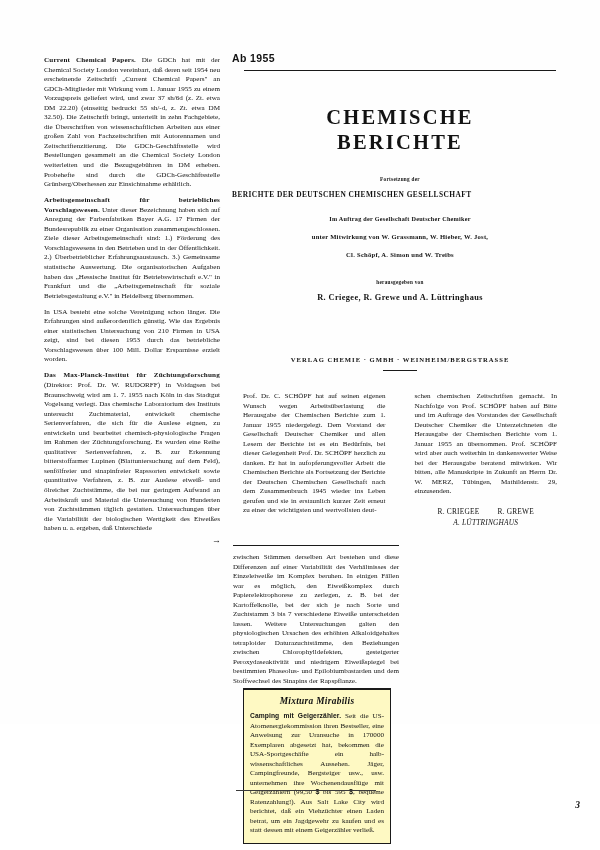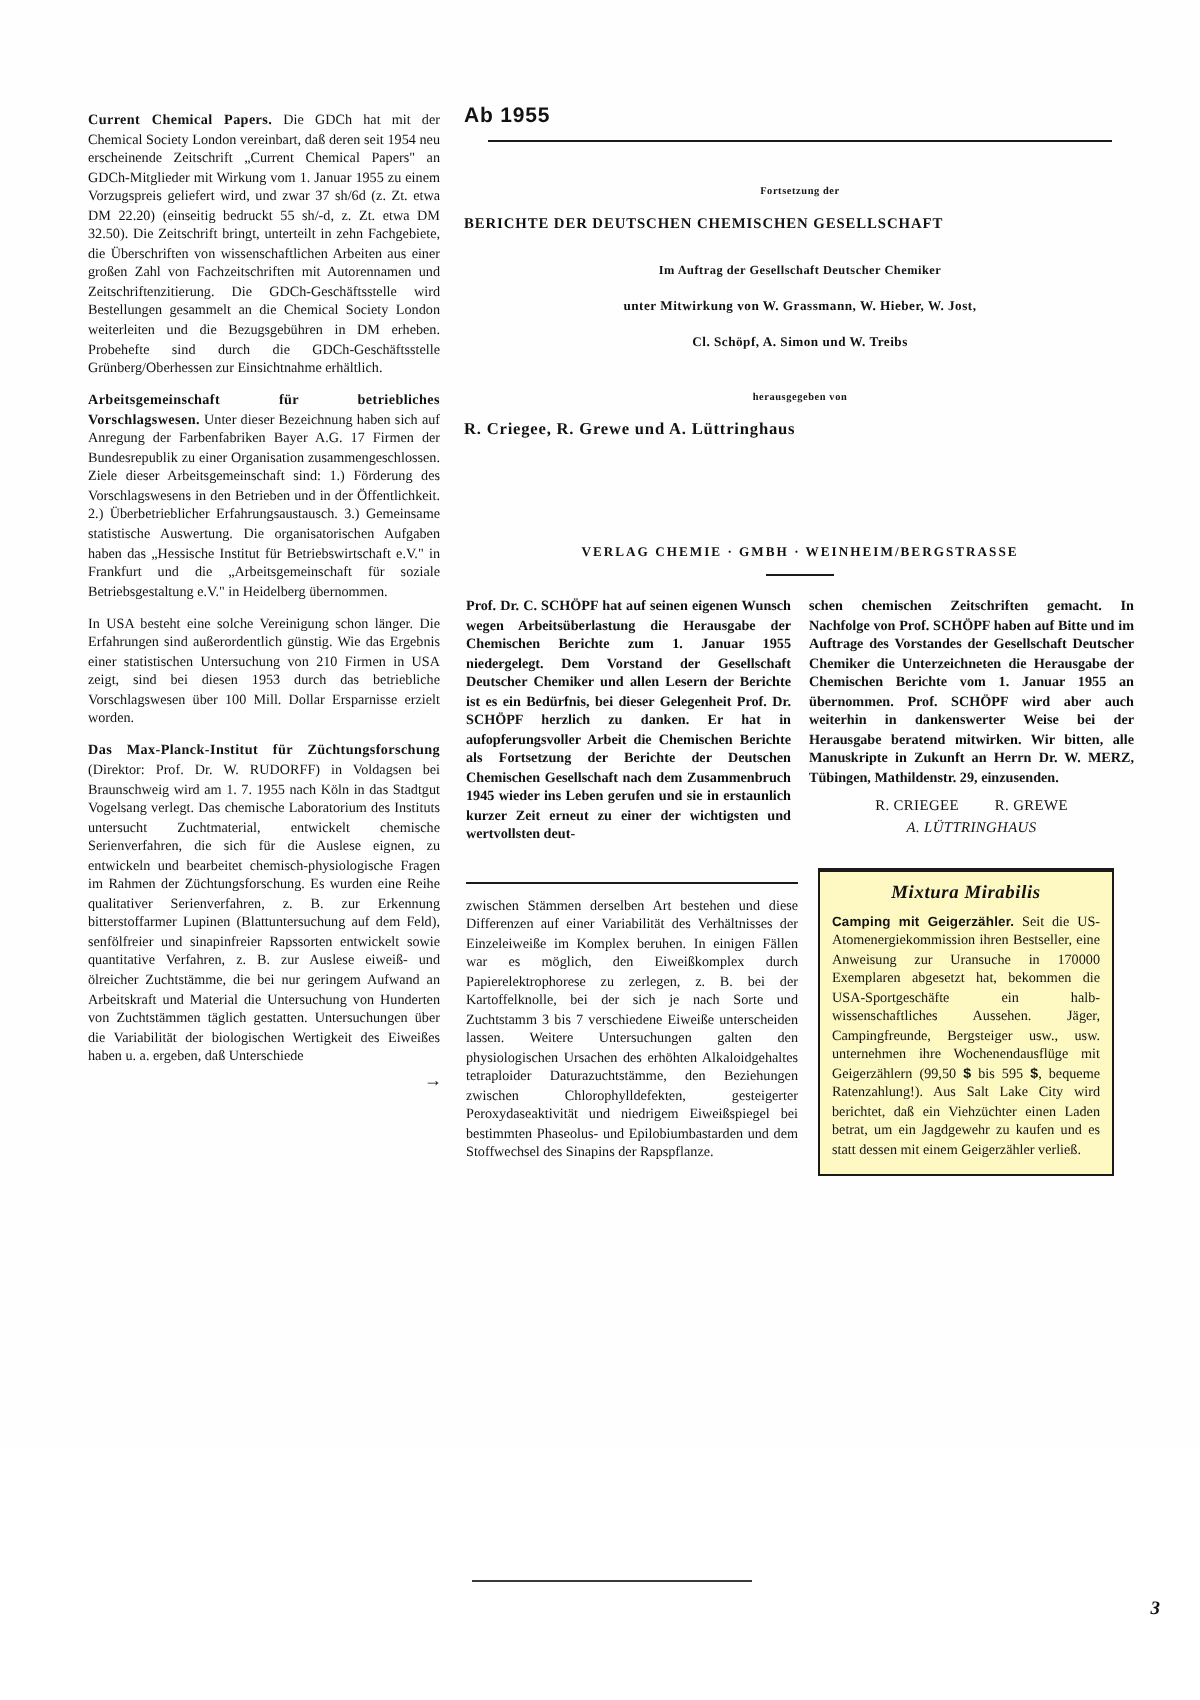--- a/index.html
+++ b/index.html
@@ -132,21 +132,21 @@
     margin-top: 11px;
   }
   .hrsg-von {
     text-align: center;
     font-size: 5.2px;
     font-weight: bold;
     letter-spacing: 0.3px;
     margin-top: 21px;
   }
   .hrsg-names {
-    text-align: left;
+    text-align: center;
     font-size: 8.3px;
     font-weight: bold;
     letter-spacing: 0.4px;
     margin-top: 8px;
   }
   .verlag {
     text-align: center;
     font-size: 6.6px;
     font-weight: bold;
     letter-spacing: 1.0px;
@@ -164,40 +164,41 @@
     display: flex;
     gap: 9px;
     margin-top: 11px;
     padding: 0 1px;
   }
   .notice .ncol {
     width: 163px;
     font-size: 7.1px;
     line-height: 9.5px;
   }
-  .notice p { margin: 0; font-weight: bold; }
+  .notice p { margin: 10px; }
   .sig {
     text-align: center;
     font-size: 7.4px;
     margin-top: 4px;
     letter-spacing: 0.2px;
   }
   .sig .n1 { margin-right: 18px; text-align: right; }
   .sig-second {
     text-align: center;
     font-size: 7.4px;
     margin-top: 1.5px;
     letter-spacing: 0.2px;
     font-style: italic;
   }
 
   
   .lower {
     display: flex;
     margin-top: 9px;
+    flex-direction: column;
   }
   .rule-mid {
     width: 166px;
     border-top: 1.4px solid #1a1a1a;
     margin-left: 1px;
     margin-top: 9px;
   }
   .lower-left {
     width: 166px;
     font-size: 7.1px;
@@ -274,20 +275,24 @@
     <p class="just"><span class="runin">Das Max-Planck-Institut für Züchtungsforschung</span><span> (Direktor: Prof. Dr. W. RUDORFF) in Voldagsen bei Braunschweig wird am 1. 7. 1955 nach Köln in das Stadtgut Vogelsang verlegt. Das chemische Laboratorium des Instituts untersucht Zuchtmaterial, entwickelt chemische Serienverfahren, die sich für die Auslese eignen, zu entwickeln und bearbeitet chemisch-physiologische Fragen im Rahmen der Züchtungsforschung. Es wurden eine Reihe qualitativer Serienverfahren, z. B. zur Erkennung bitterstoffarmer Lupinen (Blattuntersuchung auf dem Feld), senfölfreier und sinapinfreier Rapssorten entwickelt sowie quantitative Verfahren, z. B. zur Auslese eiweiß- und ölreicher Zuchtstämme, die bei nur geringem Aufwand an Arbeitskraft und Material die Untersuchung von Hunderten von Zuchtstämmen täglich gestatten. Untersuchungen über die Variabilität der biologischen Wertigkeit des Eiweißes haben u. a. ergeben, daß Unterschiede</span></p>
 
     <span class="cont-arrow">→</span>
   </div>
 
   <div class="main">
 
     <div class="issue-line">Ab 1955</div>
     <div class="rule-top"></div>
 
+    <div class="journal-title">
+      <div>CHEMISCHE</div>
+      <div>BERICHTE</div>
+    </div>
 
     <div class="fortsetzung">Fortsetzung der</div>
     <div class="berichte-line">BERICHTE DER DEUTSCHEN CHEMISCHEN GESELLSCHAFT</div>
 
     <div class="auftrag">Im Auftrag der Gesellschaft Deutscher Chemiker</div>
     <div class="mitwirkung">unter Mitwirkung von W. Grassmann, W. Hieber, W. Jost,</div>
     <div class="mitwirkung2">Cl. Schöpf, A. Simon und W. Treibs</div>
 
     <div class="hrsg-von">herausgegeben von</div>
     <div class="hrsg-names">R. Criegee, R. Grewe und A. Lüttringhaus</div>

